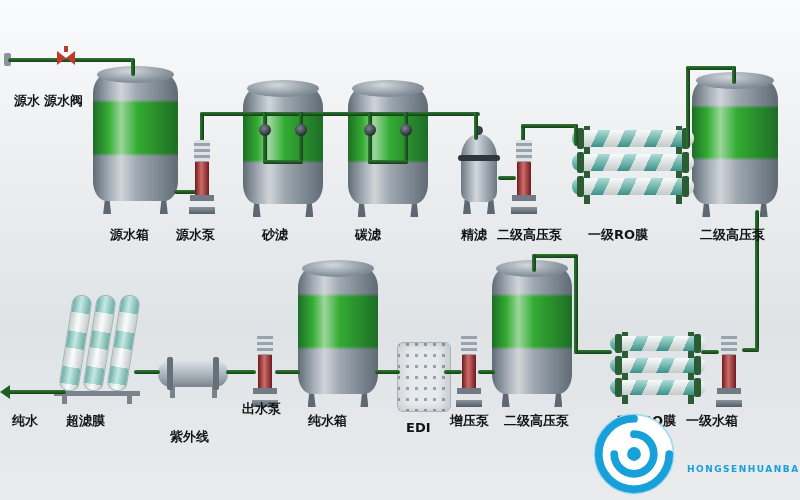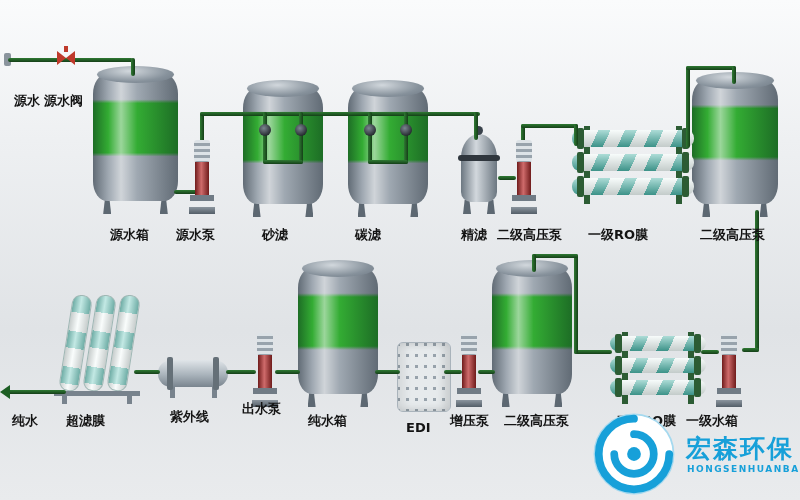--- a/index.html
+++ b/index.html
@@ -247,31 +247,30 @@
   <div class="lbl" style="left:110px;top:226px">源水箱</div>
   <div class="lbl" style="left:176px;top:226px">源水泵</div>
   <div class="lbl" style="left:262px;top:226px">砂滤</div>
   <div class="lbl" style="left:355px;top:226px">碳滤</div>
   <div class="lbl" style="left:461px;top:226px">精滤</div>
   <div class="lbl" style="left:497px;top:226px">二级高压泵</div>
   <div class="lbl" style="left:588px;top:226px">一级RO膜</div>
   <div class="lbl" style="left:700px;top:226px">二级高压泵</div>
   <div class="lbl" style="left:12px;top:412px">纯水</div>
   <div class="lbl" style="left:66px;top:412px">超滤膜</div>
-  <div class="lbl" style="left:170px;top:408px">紫外线</div>
+  <div class="lbl" style="left:170px;top:428px">紫外线</div>
   <div class="lbl" style="left:242px;top:400px">出水泵</div>
   <div class="lbl" style="left:308px;top:412px">纯水箱</div>
   <div class="lbl" style="left:406px;top:420px">EDI</div>
   <div class="lbl" style="left:450px;top:412px">增压泵</div>
   <div class="lbl" style="left:504px;top:412px">二级高压泵</div>
   <div class="lbl" style="left:616px;top:412px;z-index:5">二级RO膜</div>
   <div class="lbl" style="left:686px;top:412px">一级水箱</div>
 
   <svg class="logo-mark" style="left:591px;top:411px;width:86px;height:86px" viewBox="0 0 100 100">
     <circle cx="50" cy="50" r="46" fill="#ffffff" stroke="#a5d9ef" stroke-width="2"></circle>
     <path d="M50 9 A41 41 0 1 0 91 50" fill="none" stroke="#17a0d9" stroke-width="9" stroke-linecap="round"></path>
     <path d="M50 27 A23 23 0 1 1 27 50" fill="none" stroke="#17a0d9" stroke-width="9" stroke-linecap="round"></path>
     <circle cx="50" cy="50" r="8" fill="#17a0d9"></circle>
   </svg>
-  <div class="logo-cn" style="left:686px;top:432px">宏森环保</div>
   <div class="logo-en" style="left:687px;top:464px">HONGSENHUANBAO</div>
 
 </div>
 
 </body></html>

